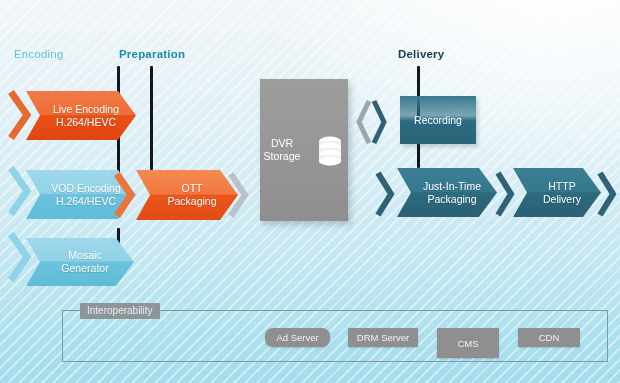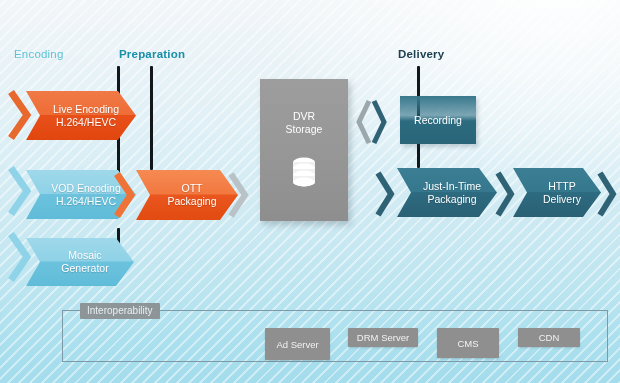--- a/index.html
+++ b/index.html
@@ -69,21 +69,21 @@
   
   .rect{
     position:absolute;display:flex;align-items:center;justify-content:center;
     color:#fff;font-size:10.5px;line-height:13px;text-align:center;
     box-sizing:border-box;
   }
   .r-record{background:linear-gradient(to bottom,#39788d 0%,#31718699 40%,#2c6b80 52%,#2a6578 100%);
             box-shadow:2px 3px 4px rgba(40,70,85,0.22);}
   .r-dvr{background:linear-gradient(to bottom,#9d9d9d 0%,#979797 50%,#8e8e8e 100%);
          box-shadow:3px 4px 6px rgba(60,70,80,0.25);
-         flex-direction:column;gap:16px;}
+         gap:16px;}
 
   
   .arrow{position:absolute;}
   .arrow svg{display:block;}
 
   
   #interop-box{
     position:absolute;border:1px solid #7f9aa6;background:transparent;
     box-sizing:border-box;
   }
@@ -233,21 +233,21 @@
   <div class="arrow" style="left:596px;top:170px;">
     <svg width="22" height="48" viewBox="0 0 22 48">
       <path d="M4 3 L17 24 L4 45" fill="none" stroke="#2f6274" stroke-width="6" stroke-linecap="butt" stroke-linejoin="miter"></path>
     </svg>
   </div>
 
   <div id="interop-box" style="left:62px;top:310px;width:546px;height:52px;"></div>
 
   <div id="interop-tab" style="left:80px;top:303px;">Interoperability</div>
 
-  <div class="pill" style="left:265px;top:328px;width:65px;height:32px;">
+  <div class="pill" style="left:265px;top:328px;width:65px;height:19px;border-radius:8px;">
     <span>Ad Server</span>
   </div>
   <div class="pill" style="left:348px;top:328px;width:70px;height:19px;">
     <span>DRM Server</span>
   </div>
   <div class="pill" style="left:437px;top:328px;width:62px;height:30px;">
     <span>CMS</span>
   </div>
   <div class="pill" style="left:518px;top:328px;width:62px;height:19px;">
     <span>CDN</span>

